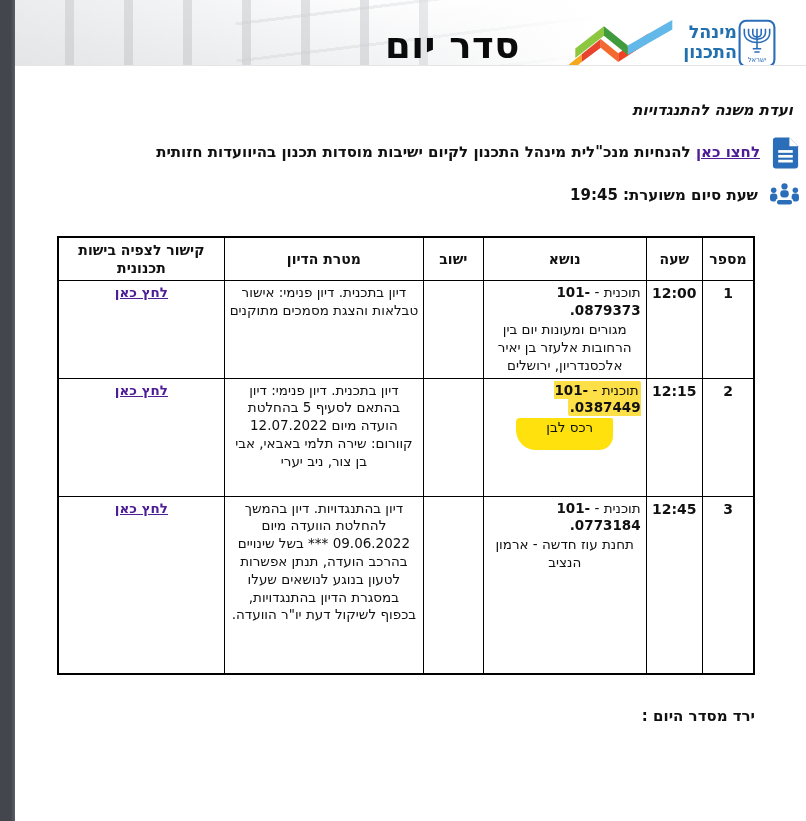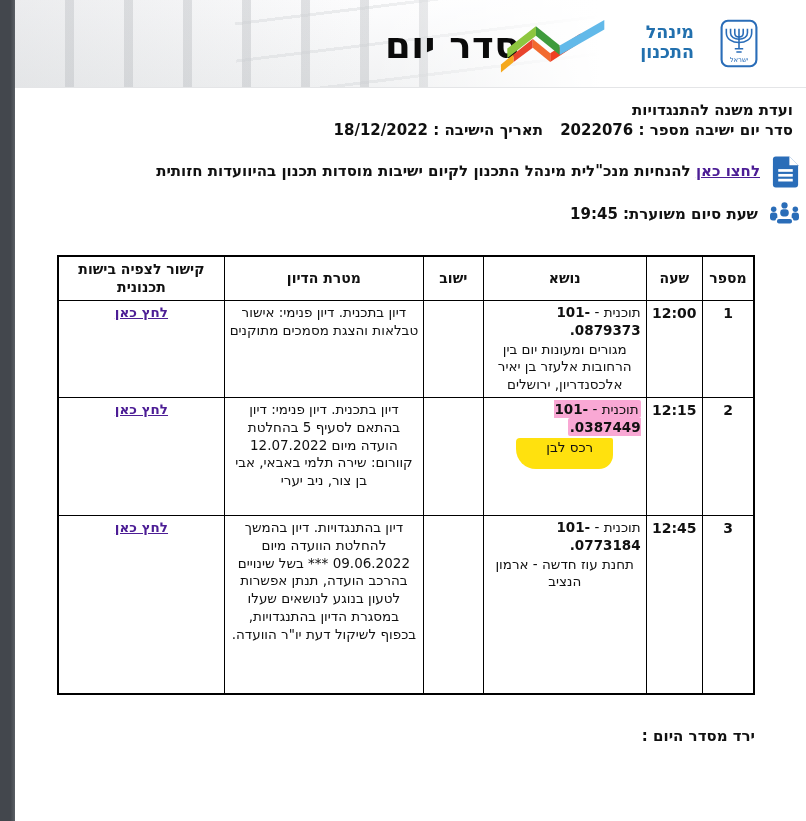--- a/index.html
+++ b/index.html
@@ -12,21 +12,21 @@
     overflow: hidden;
   }
   
   .left-bar {
     position: absolute; left: 0; top: 0; width: 15px; height: 821px;
     background: linear-gradient(to right, #43474d 0 70%, #5b5f65);
     z-index: 6;
   }
   
   .banner {
-    position: absolute; left: 15px; top: 0; right: 0; height: 88px;
+    position: absolute; left: 15px; top: 0; right: 0; height: 66px;
     background: linear-gradient(#fdfdfe, #f1f2f3);
     border-bottom: 1px solid #e4e5e7;
     overflow: hidden;
   }
   .banner .stripes {
     position: absolute; left: 0; top: 0; height: 100%; width: 58%;
     background: repeating-linear-gradient(90deg,
       rgba(160,164,169,0) 0 50px, rgba(160,164,169,0.30) 50px 59px);
   }
   .banner .stripes2 {
@@ -40,31 +40,31 @@
     background: repeating-linear-gradient(175deg,
       rgba(205,208,211,0) 0 34px, rgba(205,208,211,0.35) 34px 37px);
     transform: rotate(-2deg);
   }
   .page-title {
     position: absolute; right: 286px; top: 24px;
     font-size: 37px; font-weight: 700; color: #0b0b0b; letter-spacing: 0.5px;
     white-space: nowrap;
   }
   .logo-cluster {
-    position: absolute; right: 48px; top: 12px;
-    display: flex; align-items: center; gap: 26px; direction: ltr;
+    position: absolute; right: 30px; top: 12px;
+    display: flex; align-items: center; gap: 1px; direction: ltr;
   }
   .org-name {
     font-size: 17.5px; font-weight: 700; color: #2270ae;
     text-align: right; line-height: 1.12; direction: rtl; white-space: nowrap;
   }
   
   .meta {
     direction: rtl; padding: 11px 13px 0 0;
-    font-weight: 700; font-size: 15px; line-height: 1.3; color: #101010;
+    font-weight: 700; font-size: 15px; line-height: 1.3; color: #101010; font-style: italic;
   }
   .meta .gap-before { margin-right: 12px; }
   
   .notices {
     direction: rtl; padding: 15px 5px 0 0;
     display: flex; flex-direction: column; gap: 12px;
     font-weight: 700; font-size: 15px;
   }
   .notice { display: flex; align-items: center; gap: 10px; }
   .notice .txt { line-height: 1.3; }
@@ -82,21 +82,21 @@
     text-align: center; padding: 3px 4px; line-height: 1.32;
   }
   table.agenda thead th { height: 40px; font-size: 14px; font-weight: 700; vertical-align: middle; }
   tbody tr:nth-child(1) { height: 76px; }
   tbody tr:nth-child(2) { height: 118px; }
   tbody tr:nth-child(3) { height: 178px; }
   .c-num, .c-time { font-weight: 700; font-size: 14px; }
   .subj-line1 { text-align: right; padding-right: 1px; }
   .subj-line1 b { font-weight: 700; }
   .subj-desc { text-align: center; margin-top: 1px; }
-  .hl-line.on { background: #f9a8d4; padding: 1px 2px; border-radius: 2px; }
+  .hl-line.on { background: #fde047; padding: 1px 2px; border-radius: 2px; }
   .hl-desc.on {
     background: #ffe10e; display: inline-block;
     padding: 1px 20px 13px 30px; margin-bottom: -13px;
     border-radius: 4px 2px 14px 20px;
   }
   .footer-note {
     direction: rtl; margin: 32px 51px 0 0;
     font-weight: 700; font-size: 15px;
   }
   .icon-svg { flex: 0 0 auto; display: block; }
@@ -141,26 +141,20 @@
       </g>
       <text x="18" y="41" font-size="6.5" text-anchor="middle" fill="#2a6db8">ישראל</text>
     </svg>
   </div>
 </header>
 
 <div style="height:90px"></div>
 
 <section class="meta">
   <div>ועדת משנה להתנגדויות</div>
-  <div>
-    <span>סדר יום ישיבה מספר :</span>
-    <span>2022076</span>
-    <span class="gap-before">תאריך הישיבה :</span>
-    <span>18/12/2022</span>
-  </div>
 </section>
 
 <section class="notices">
   <div class="notice">
     <svg class="icon-svg" width="31" height="34" viewBox="0 0 32 34">
       <path d="M6 1 h14 l9 9 v20 a3 3 0 0 1 -3 3 h-20 a3 3 0 0 1 -3 -3 v-26 a3 3 0 0 1 3 -3 z" fill="#2a6db8"></path>
       <path d="M20 1 l9 9 h-9 z" fill="#ffffff"></path>
       <rect x="8.5" y="14" width="15" height="2.8" fill="#ffffff"></rect>
       <rect x="8.5" y="19" width="15" height="2.8" fill="#ffffff"></rect>
       <rect x="8.5" y="24" width="15" height="2.8" fill="#ffffff"></rect>

